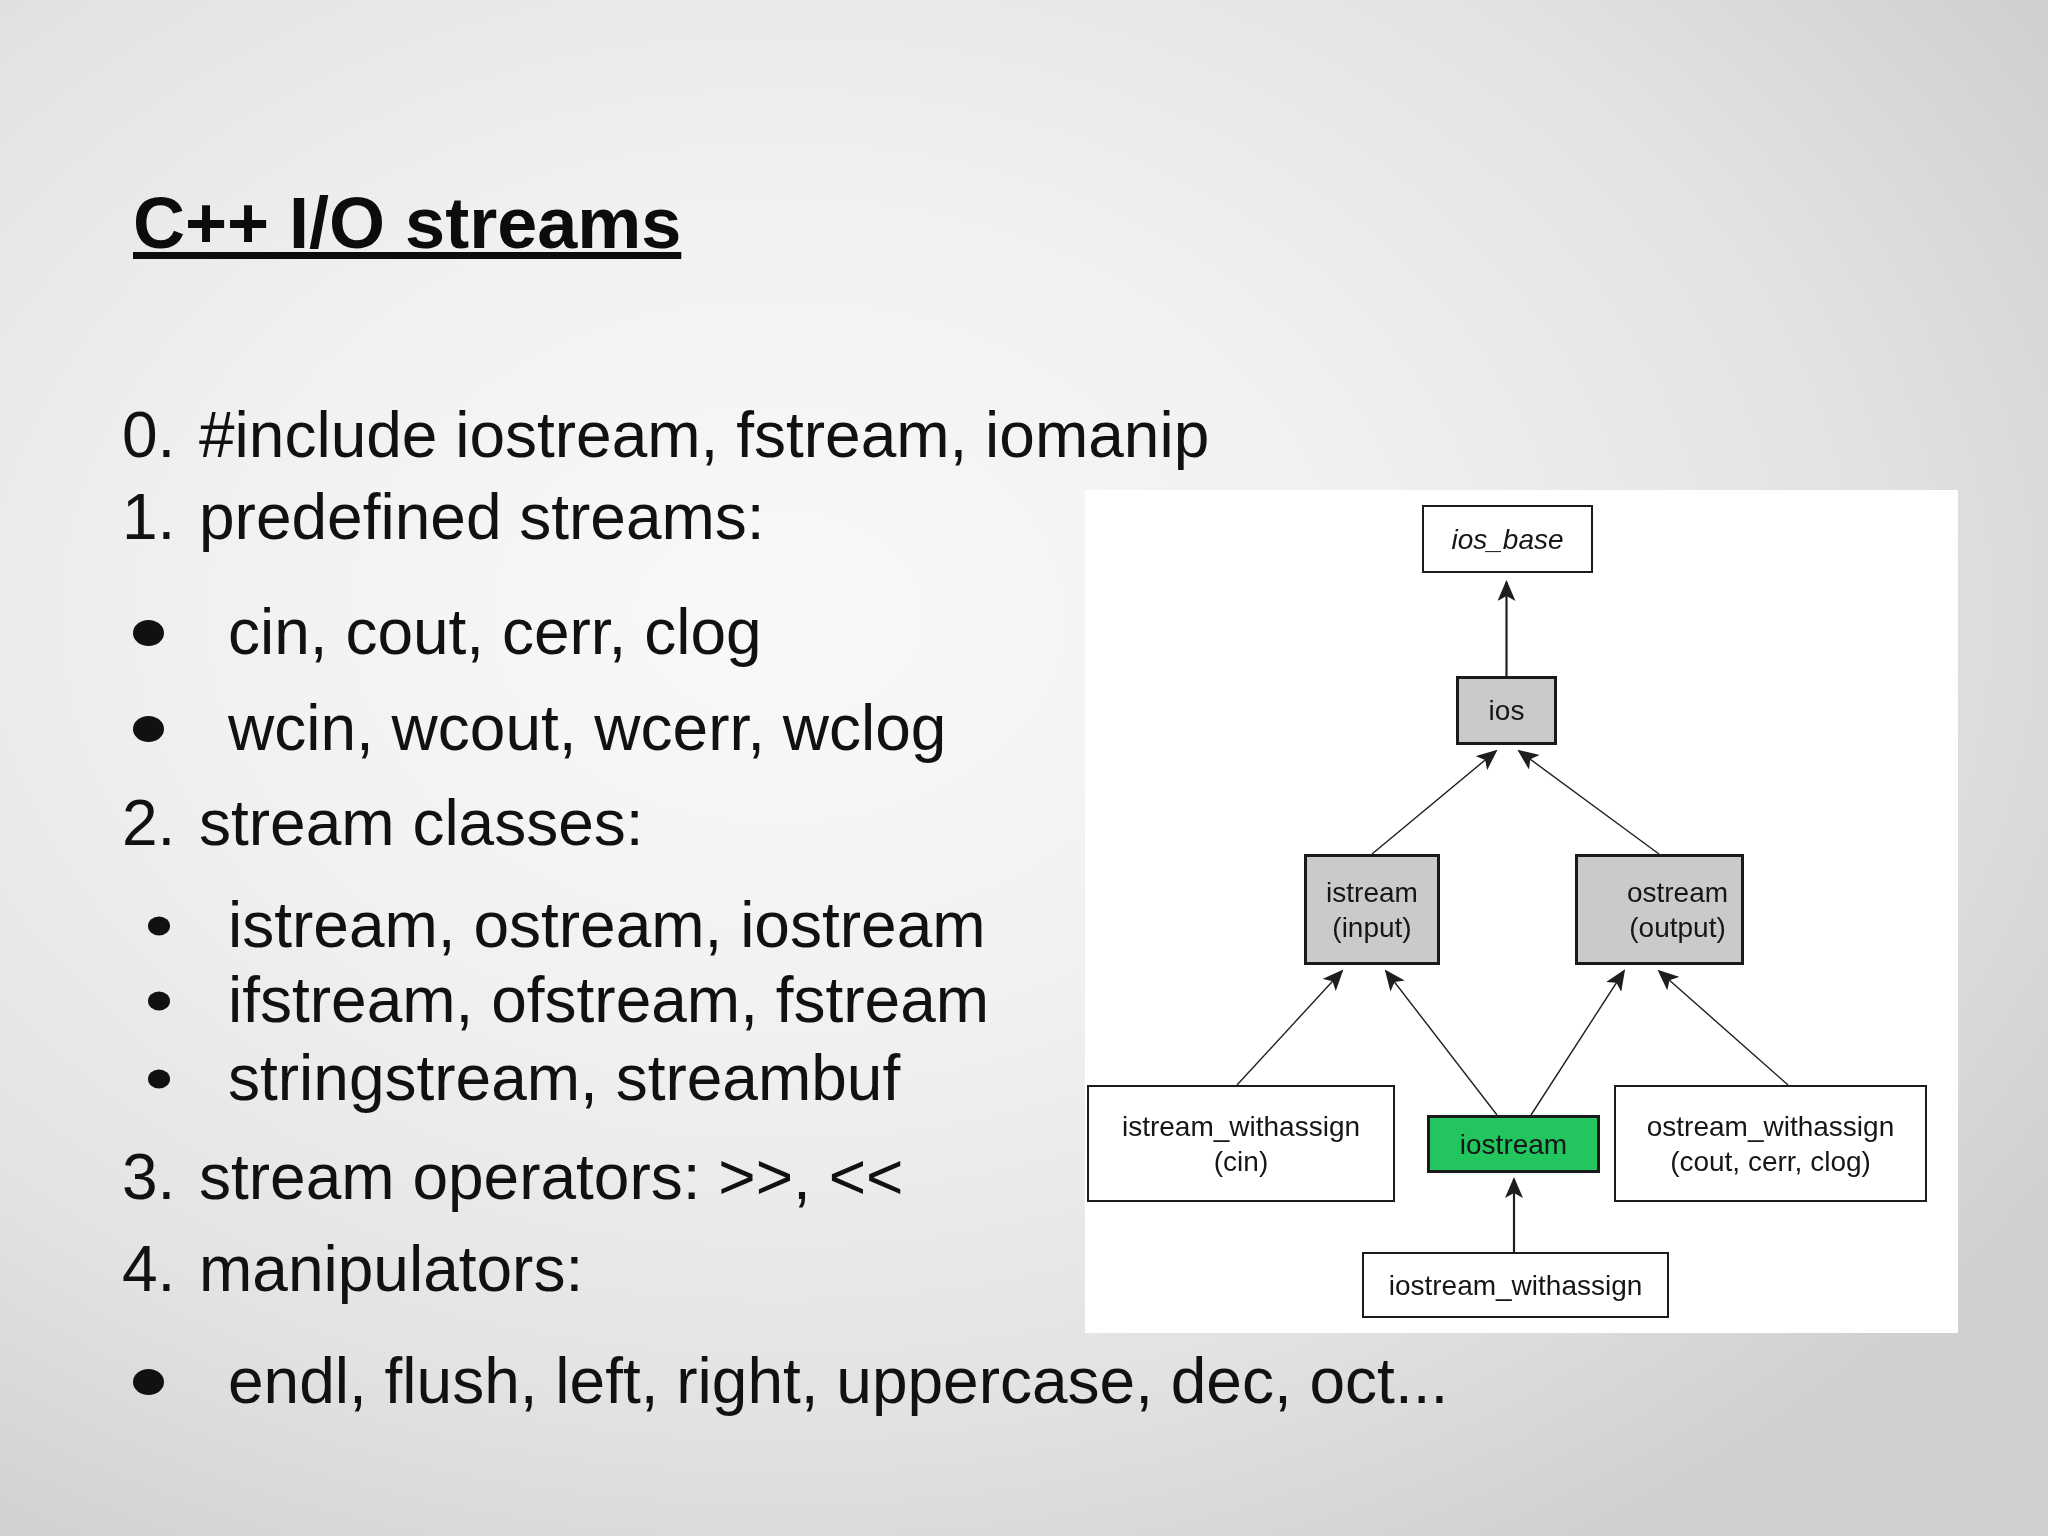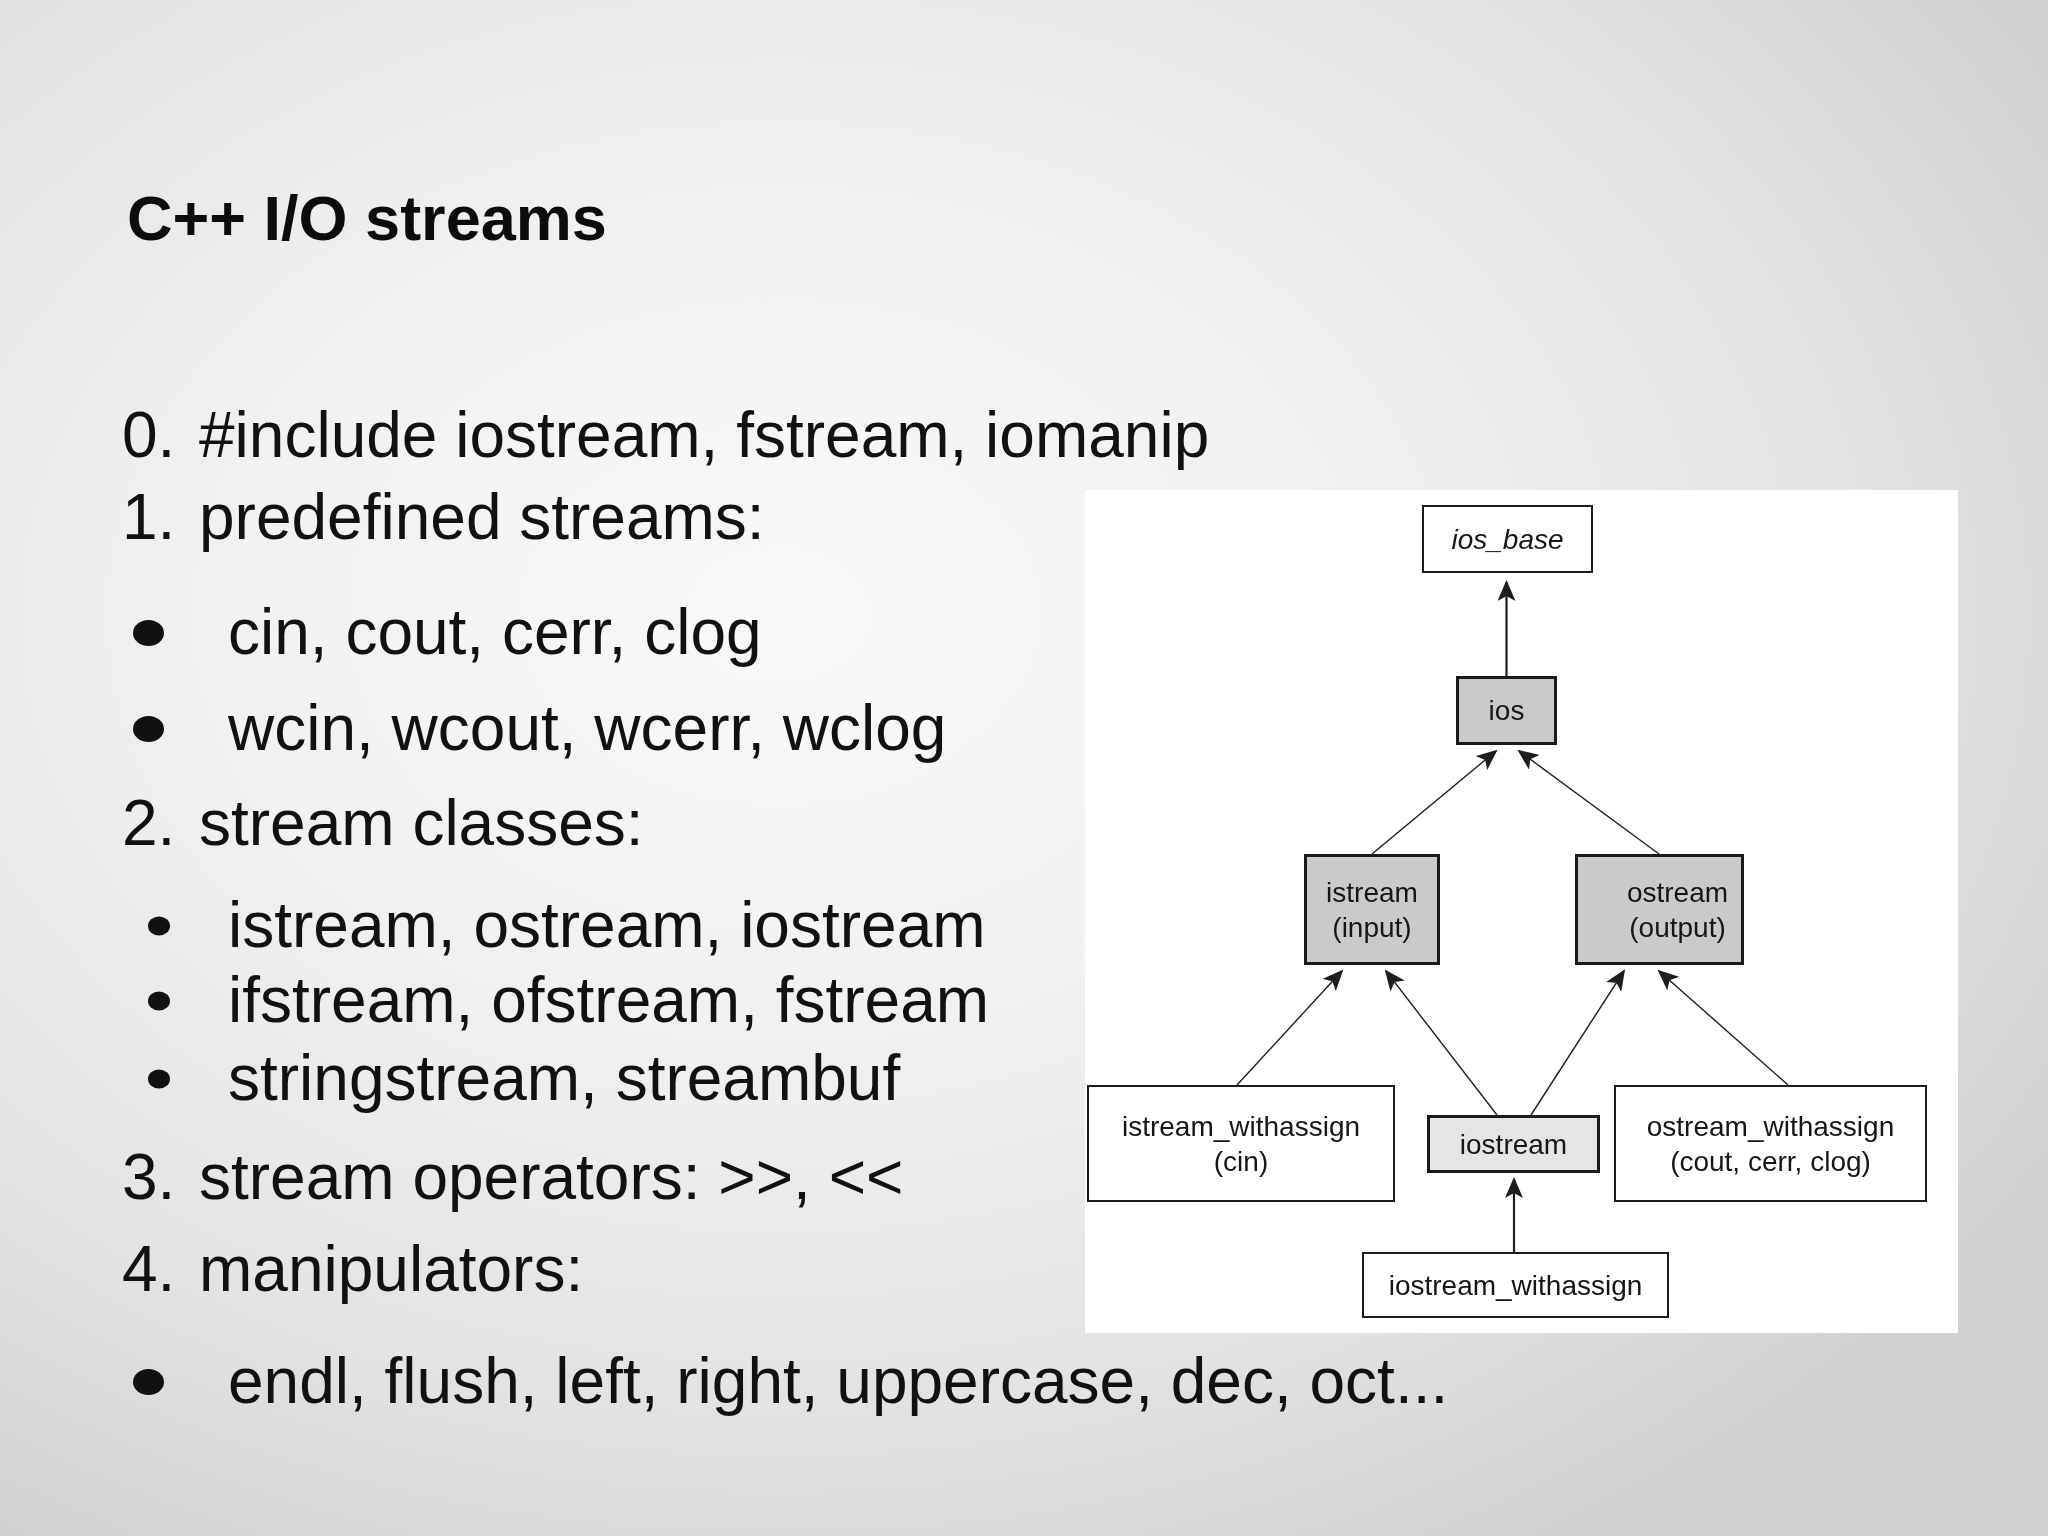--- a/index.html
+++ b/index.html
@@ -3,22 +3,22 @@
 <meta charset="utf-8">
 <style>
   html,body{margin:0;padding:0;background:#888;}
   #stage{
     position:relative;width:2048px;height:1536px;overflow:hidden;
     font-family:"Liberation Sans", sans-serif;
     background:radial-gradient(ellipse 1500px 1100px at 38% 40%,
       #f9f9f9 0%, #f1f1f1 38%, #e3e3e3 72%, #d0d0d0 100%);
   }
   .title{
-    position:absolute;left:127px;top:182px;
-    font-size:63px;font-weight:bold;color:#0c0c0c;white-space:nowrap;
+    position:absolute;left:133px;top:182px;
+    font-size:72px;font-weight:bold;color:#0c0c0c;white-space:nowrap;text-decoration:underline;
   }
   
   #list .line{
     position:absolute;left:122px;height:77px;line-height:77px;
     font-size:64px;color:#111;white-space:nowrap;
   }
   #list .num{display:inline-block;width:77px;}
   #list .btext{display:inline-block;padding-left:106px;}
   #list .bullet{
     position:absolute;top:50%;transform:translateY(-50%);
@@ -86,21 +86,21 @@
         <div>(input)</div>
       </div>
       <div class="node gray" style="left: 490px; top: 364px; width: 169px; height: 111px; background: rgb(202, 202, 202); padding-left: 36px;">
         <div>ostream</div>
         <div>(output)</div>
       </div>
       <div class="node white" style="left: 2px; top: 595px; width: 308px; height: 117px;">
         <div>istream_withassign</div>
         <div>(cin)</div>
       </div>
-      <div class="node gray" style="left: 342px; top: 625px; width: 173px; height: 58px; background: #e5e5e5;">
+      <div class="node gray" style="left: 342px; top: 625px; width: 173px; height: 58px; background: #22c55e;">
         <div>iostream</div>
       </div>
       <div class="node white" style="left: 529px; top: 595px; width: 313px; height: 117px;">
         <div>ostream_withassign</div>
         <div>(cout, cerr, clog)</div>
       </div>
       <div class="node white" style="left: 277px; top: 762px; width: 307px; height: 66px;">
         <div>iostream_withassign</div>
       </div>
     </div>

